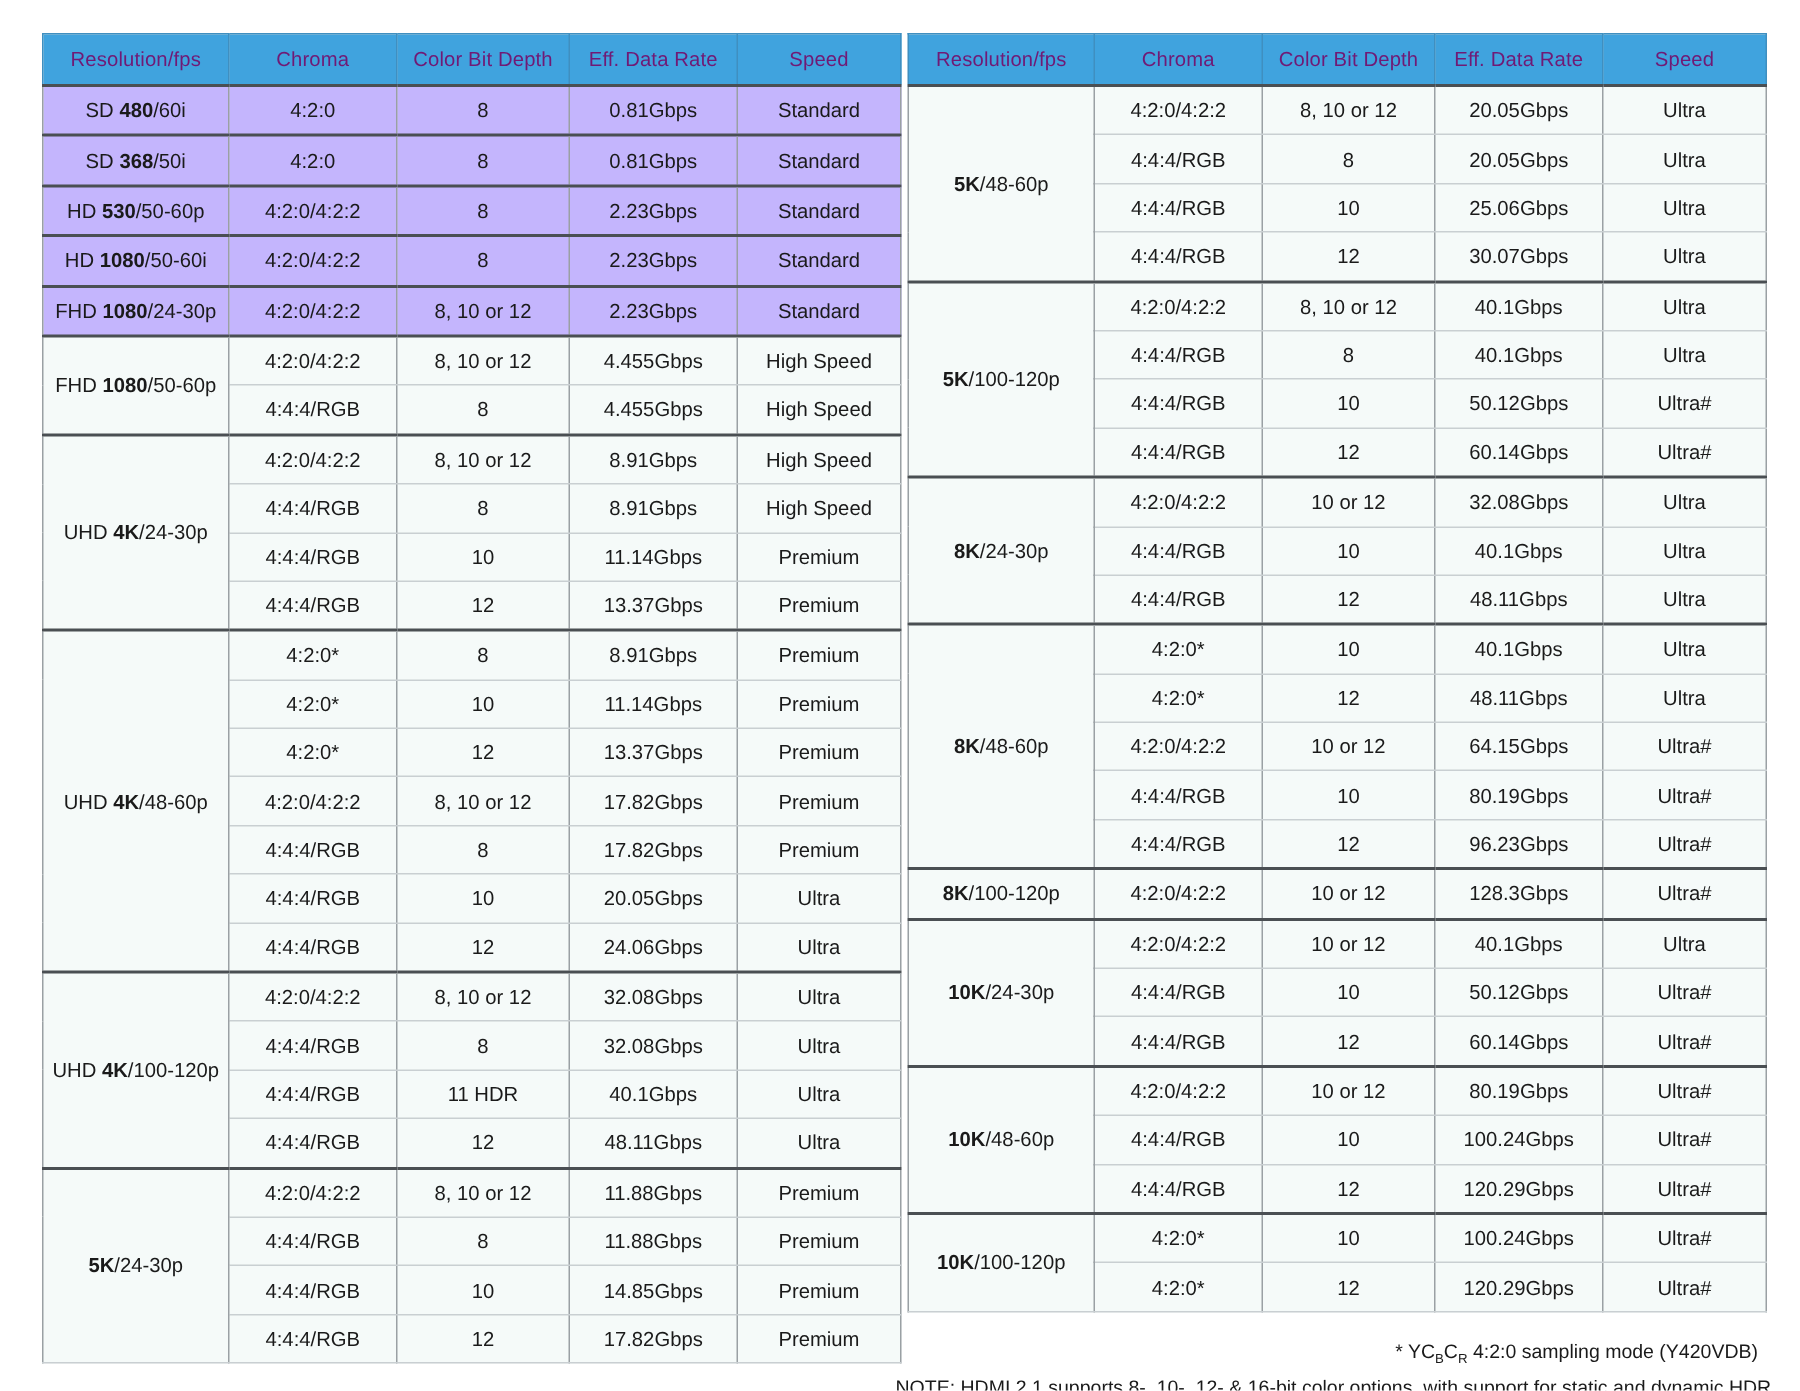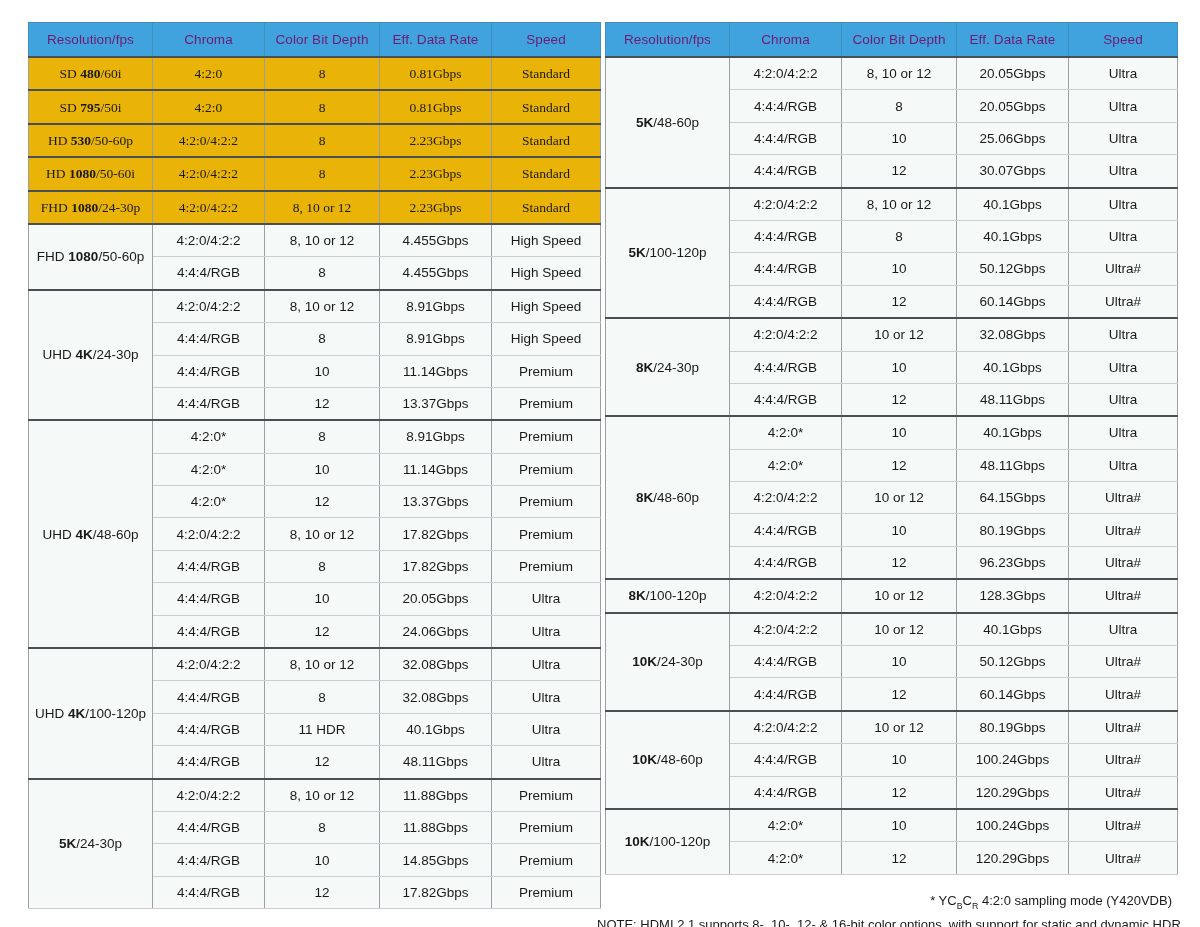--- a/index.html
+++ b/index.html
@@ -52,21 +52,21 @@
     padding: 0 3px;
     background: #f5faf9;
     border-left: 1px solid #9aa0a4;
     border-right: 1px solid #9aa0a4;
     border-top: 1px solid #c9cfd2;
     border-bottom: 1px solid #c9cfd2;
     line-height: 1.12;
   }
 
   
-  table.spec td.plainbg { background: #eab308; font-family: Liberation Serif, serif; }
+  table.spec td.plainbg { background: #c4b5fd; }
 
   
   table.spec tr.group-start > td { border-top: 2px solid #4a4f53; }
 
   
   td.res {
     text-align: center;
     border-right: 1px solid #5a5f63;
     vertical-align: middle;
   }
@@ -126,21 +126,21 @@
       </thead>
       <tbody id="left-body">
           <tr class="group-start">
             <td class="res plainbg" rowspan="1"><span>SD </span><b>480</b><span>/60i</span></td>
             <td class="plainbg">4:2:0</td>
             <td class="plainbg">8</td>
             <td class="plainbg">0.81Gbps</td>
             <td class="plainbg sp-standard">Standard</td>
           </tr>
           <tr class="group-start">
-            <td class="res plainbg" rowspan="1"><span>SD </span><b>795</b><span>/50i</span></td>
+            <td class="res plainbg" rowspan="1"><span>SD </span><b>368</b><span>/50i</span></td>
             <td class="plainbg">4:2:0</td>
             <td class="plainbg">8</td>
             <td class="plainbg">0.81Gbps</td>
             <td class="plainbg sp-standard">Standard</td>
           </tr>
           <tr class="group-start">
             <td class="res plainbg" rowspan="1"><span>HD </span><b>530</b><span>/50-60p</span></td>
             <td class="plainbg">4:2:0/4:2:2</td>
             <td class="plainbg">8</td>
             <td class="plainbg">2.23Gbps</td>

